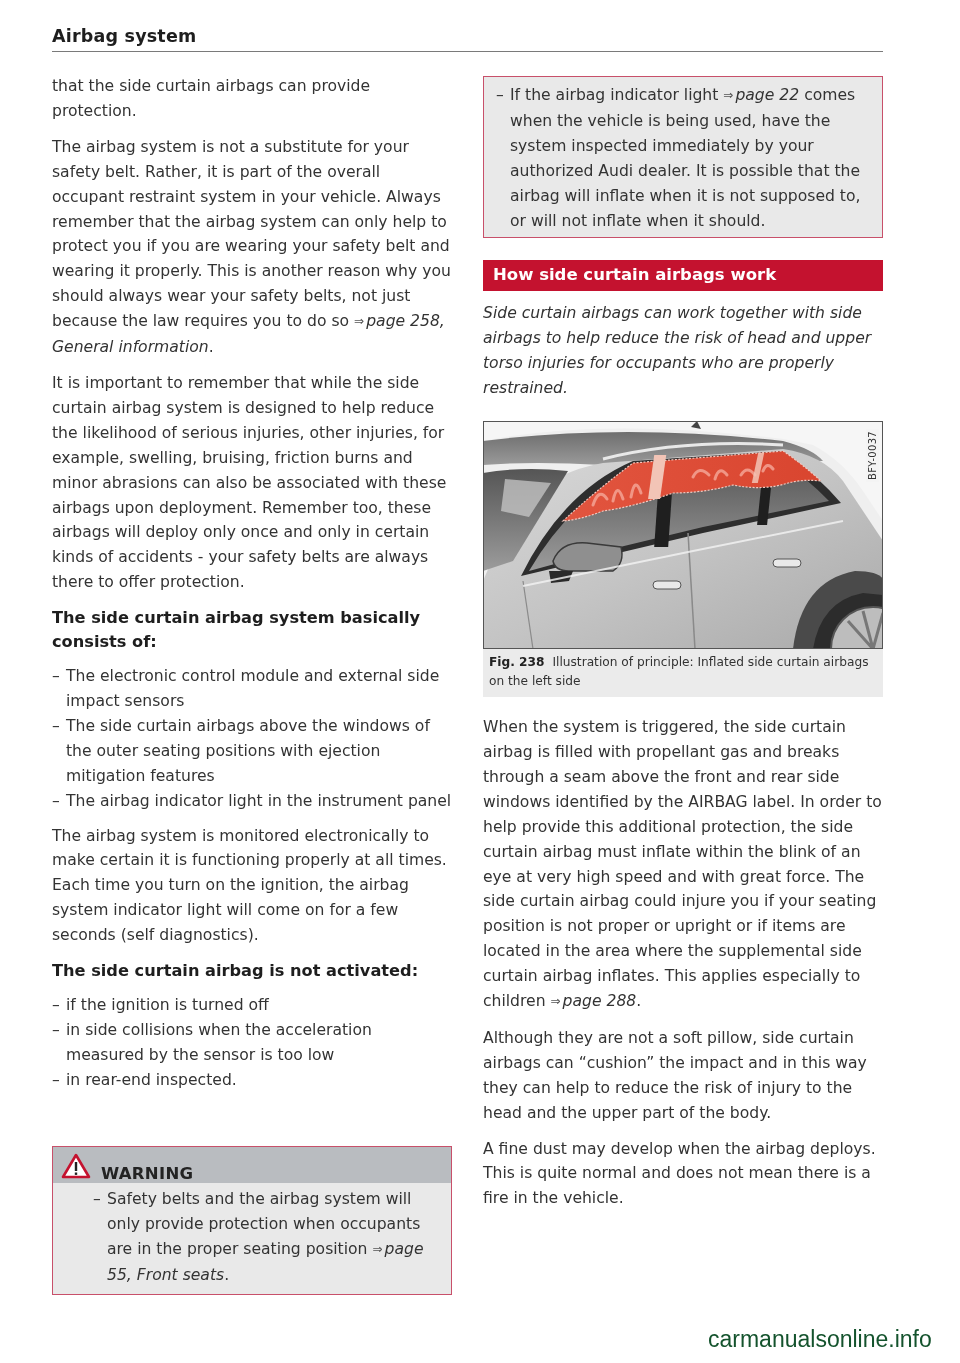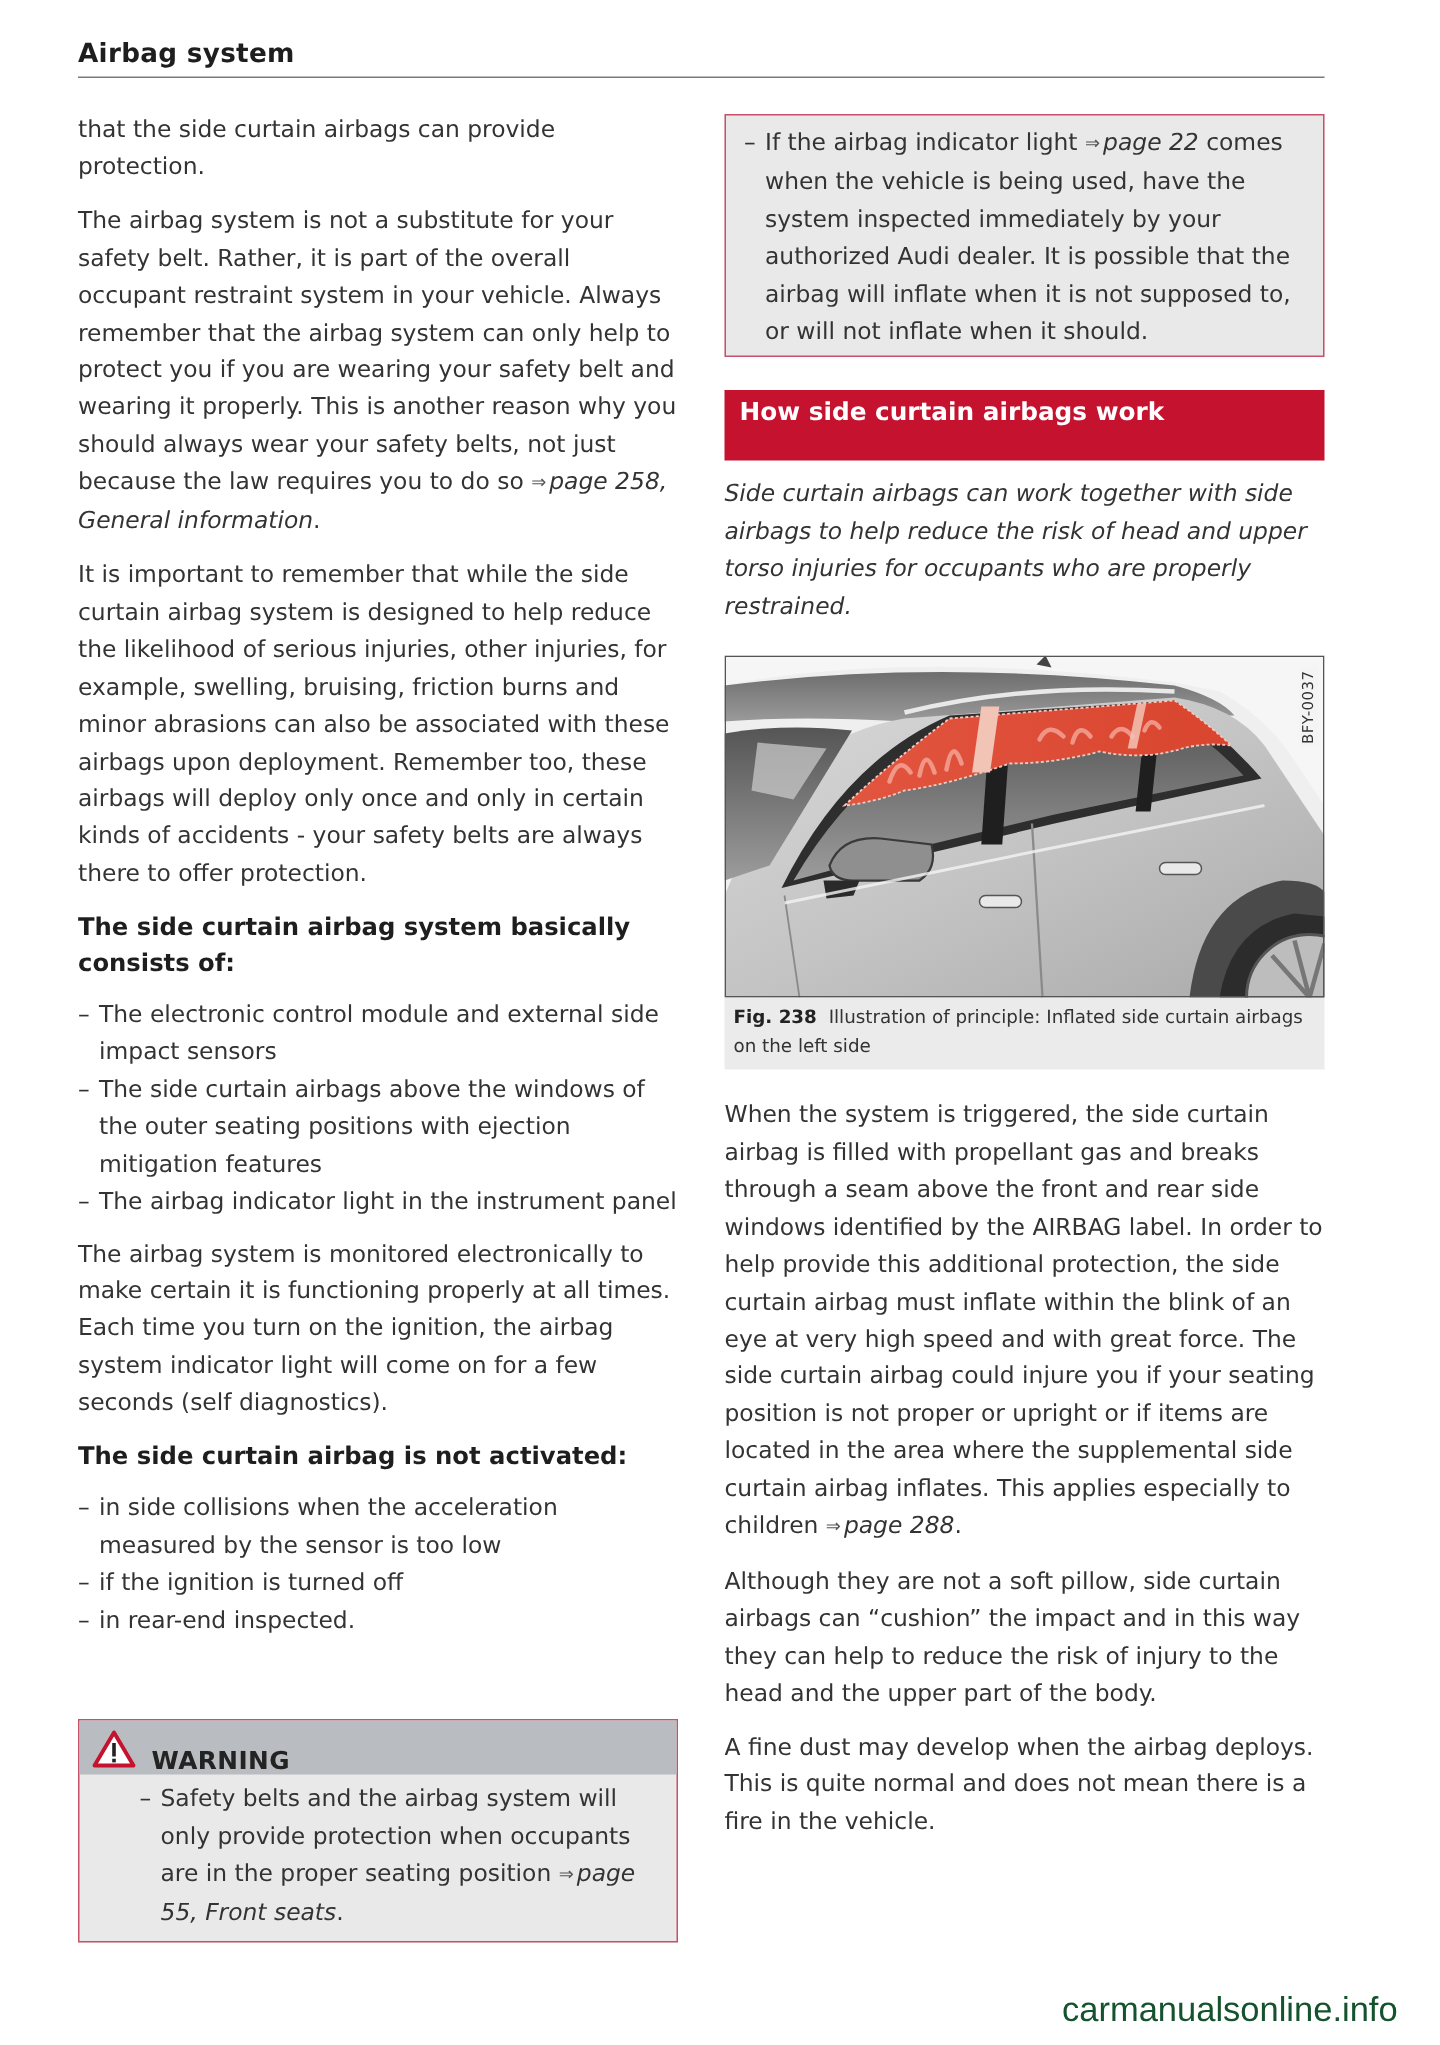--- a/index.html
+++ b/index.html
@@ -25,21 +25,21 @@
   .subhead { font-weight: bold; font-size: 16.2px; line-height: 24px; color: #1e1e1e; margin: 2px 0 10px 0; }
   ul.dash { list-style: none; margin: 0 0 10px 0; padding: 0; }
   ul.dash li { position: relative; padding-left: 14px; font-size: 15.6px; line-height: 24.9px; color: #333; }
   ul.dash li::before { content: "\2013"; position: absolute; left: 0; top: 0; }
 
   .warnbox-top { border: 1px solid #c8506a; background: #e9e9e9; padding: 6px 14px 4px 12px; margin-bottom: 22px; }
   .warnbox-top ul.dash { margin: 0; }
 
   .section-bar {
     background: #c4122f; color: #fff; font-weight: bold; font-size: 16.5px;
-    padding: 3px 10px 20px 10px; line-height: 24px; margin-bottom: 10px;
+    padding: 3px 10px 4px 10px; line-height: 24px; margin-bottom: 10px;
   }
   .intro { font-style: italic; font-size: 15.6px; line-height: 24.9px; color: #333; margin-bottom: 20px; }
 
   .figure { background: #ebebeb; width: 400px; margin-bottom: 18px; }
   .fig-img { width: 400px; height: 228px; display: block; position: relative; }
   .fig-code {
     position: absolute; right: 4px; top: 8px; writing-mode: vertical-rl; transform: rotate(180deg);
     font-size: 10px; color: #333; background: #f4f4f4; padding: 2px 1px; letter-spacing: 0.3px;
   }
   .fig-caption { font-size: 12.2px; line-height: 19px; color: #333; padding: 4px 6px 6px 6px; }
@@ -68,22 +68,22 @@
   <p>It is important to remember that while the side curtain airbag system is designed to help reduce the likelihood of serious injuries, other injuries, for example, swelling, bruising, friction burns and minor abrasions can also be associated with these airbags upon deployment. Remember too, these airbags will deploy only once and only in certain kinds of accidents - your safety belts are always there to offer protection.</p>
   <div class="subhead">The side curtain airbag system basically consists of:</div>
   <ul class="dash">
     <li>The electronic control module and external side impact sensors</li>
     <li>The side curtain airbags above the windows of the outer seating positions with ejection mitigation features</li>
     <li>The airbag indicator light in the instrument panel</li>
   </ul>
   <p>The airbag system is monitored electronically to make certain it is functioning properly at all times. Each time you turn on the ignition, the airbag system indicator light will come on for a few seconds (self diagnostics).</p>
   <div class="subhead">The side curtain airbag is not activated:</div>
   <ul class="dash">
+    <li>if the ignition is turned off</li>
     <li>in side collisions when the acceleration measured by the sensor is too low</li>
-    <li>if the ignition is turned off</li>
     <li>in rear-end inspected.</li>
   </ul>
 </div>
 
 <div class="warnbox-bottom">
   <div class="wb-head">
     <span>
       <svg width="30" height="26" viewBox="0 0 30 26">
         <polygon points="15,2 28,24 2,24" fill="#ffffff" stroke="#c4122f" stroke-width="2.6" stroke-linejoin="round"></polygon>
         <rect x="13.8" y="9" width="2.4" height="9" fill="#222"></rect>

